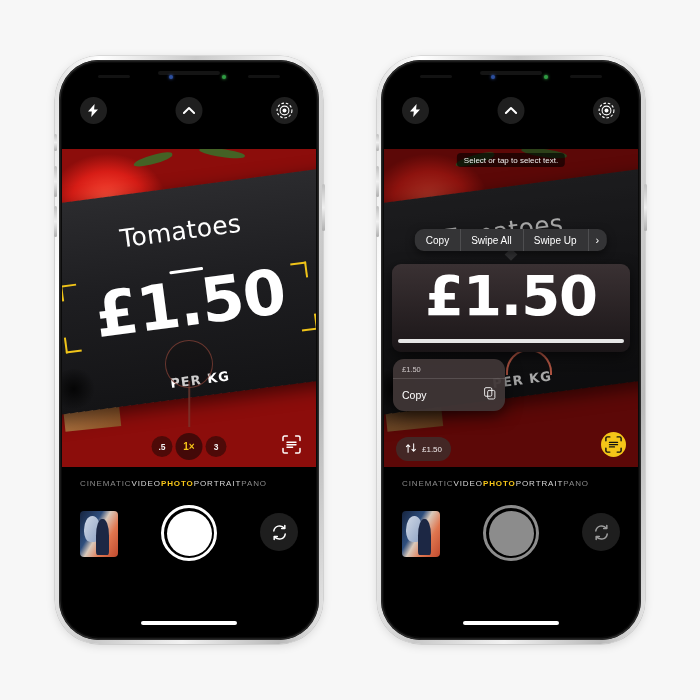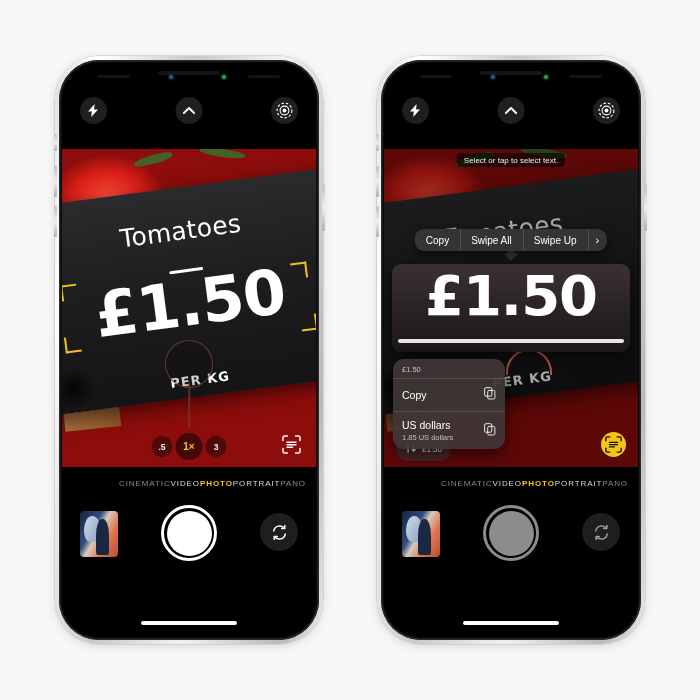--- a/index.html
+++ b/index.html
@@ -164,21 +164,21 @@
     position:absolute;right:12px;top:-1px;
     width:25px;height:25px;border-radius:7px;
     display:flex;align-items:center;justify-content:center;
   }
   .livetext-btn.plain{background:transparent;}
   .livetext-btn.on{background:#f5c518;border-radius:50%;}
 
   
   .mode-row{
     position:absolute;left:8px;right:0;top:410px;height:20px;
-    display:flex;align-items:center;justify-content:flex-end;
+    display:flex;align-items:center;justify-content:flex-start;
     padding:0 10px;box-sizing:border-box;
   }
   .mode{
     font-size:8px;letter-spacing:.9px;color:#d8d8d8;font-weight:400;
     font-family:"Liberation Sans", sans-serif;white-space:nowrap;
   }
   .mode.active{color:#f5c518;font-weight:700;}
   .mode.edge{color:#8a8a8a;}
 
   .shutter-row{position:absolute;left:0;right:0;top:440px;height:62px;}
@@ -473,32 +473,20 @@
               <div>
                 <div class="conv-main">Copy</div>
               </div>
               <span class="copy-ico">
                 <svg width="12" height="13" viewBox="0 0 14 15">
                   <rect x="0.7" y="0.7" width="8.4" height="10" rx="1.6" fill="none" stroke="#fff" stroke-width="1.1"></rect>
                   <rect x="4.3" y="3.9" width="8.4" height="10" rx="1.6" fill="none" stroke="#fff" stroke-width="1.1"></rect>
                 </svg>
               </span>
             </div>
-            <div class="conv-row">
-              <div>
-                <div class="conv-main">US dollars</div>
-                <div class="conv-sub">1.85 US dollars</div>
-              </div>
-              <span class="copy-ico">
-                <svg width="12" height="13" viewBox="0 0 14 15">
-                  <rect x="0.7" y="0.7" width="8.4" height="10" rx="1.6" fill="none" stroke="#fff" stroke-width="1.1"></rect>
-                  <rect x="4.3" y="3.9" width="8.4" height="10" rx="1.6" fill="none" stroke="#fff" stroke-width="1.1"></rect>
-                </svg>
-              </span>
-            </div>
           </div>
 
           <div class="curr-pill">
             <span>
               <svg width="12" height="12" viewBox="0 0 14 14">
                 <path d="M3.6 12V3.2M3.6 3.2 1.6 5.4M3.6 3.2l2 2.2" fill="none" stroke="#fff" stroke-width="1.2" stroke-linecap="round" stroke-linejoin="round"></path>
                 <path d="M10.1 2v8.8M10.1 10.8l2-2.2M10.1 10.8l-2-2.2" fill="none" stroke="#fff" stroke-width="1.2" stroke-linecap="round" stroke-linejoin="round"></path>
               </svg>
             </span>
             <span class="lbl">£1.50</span>

